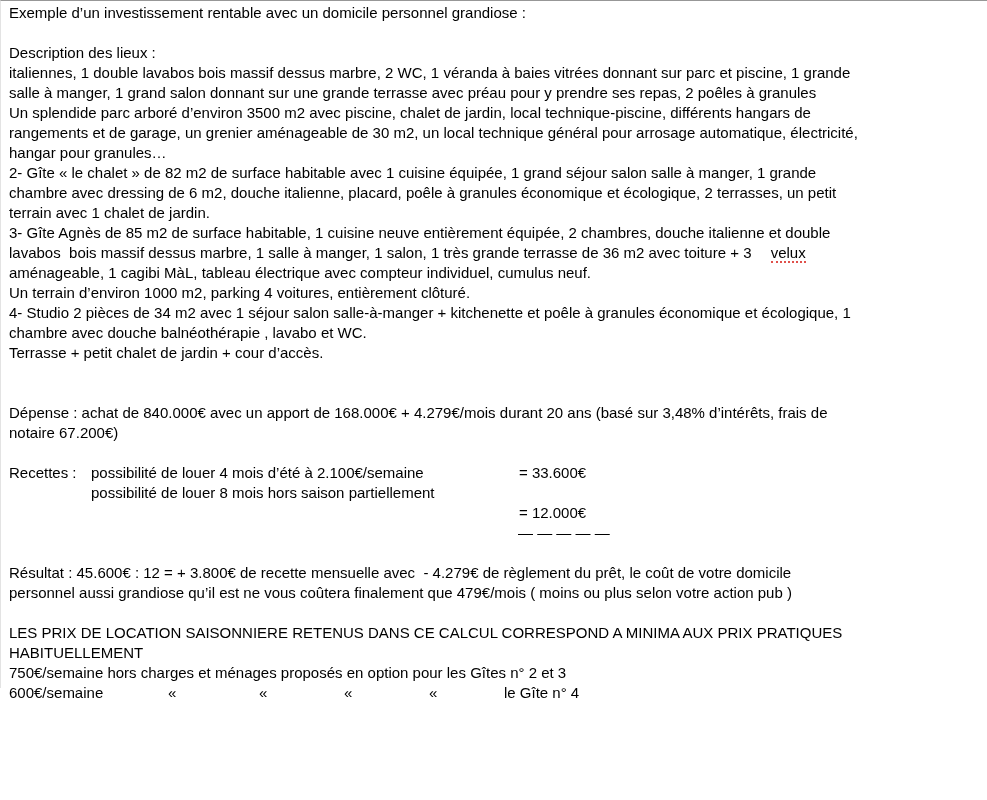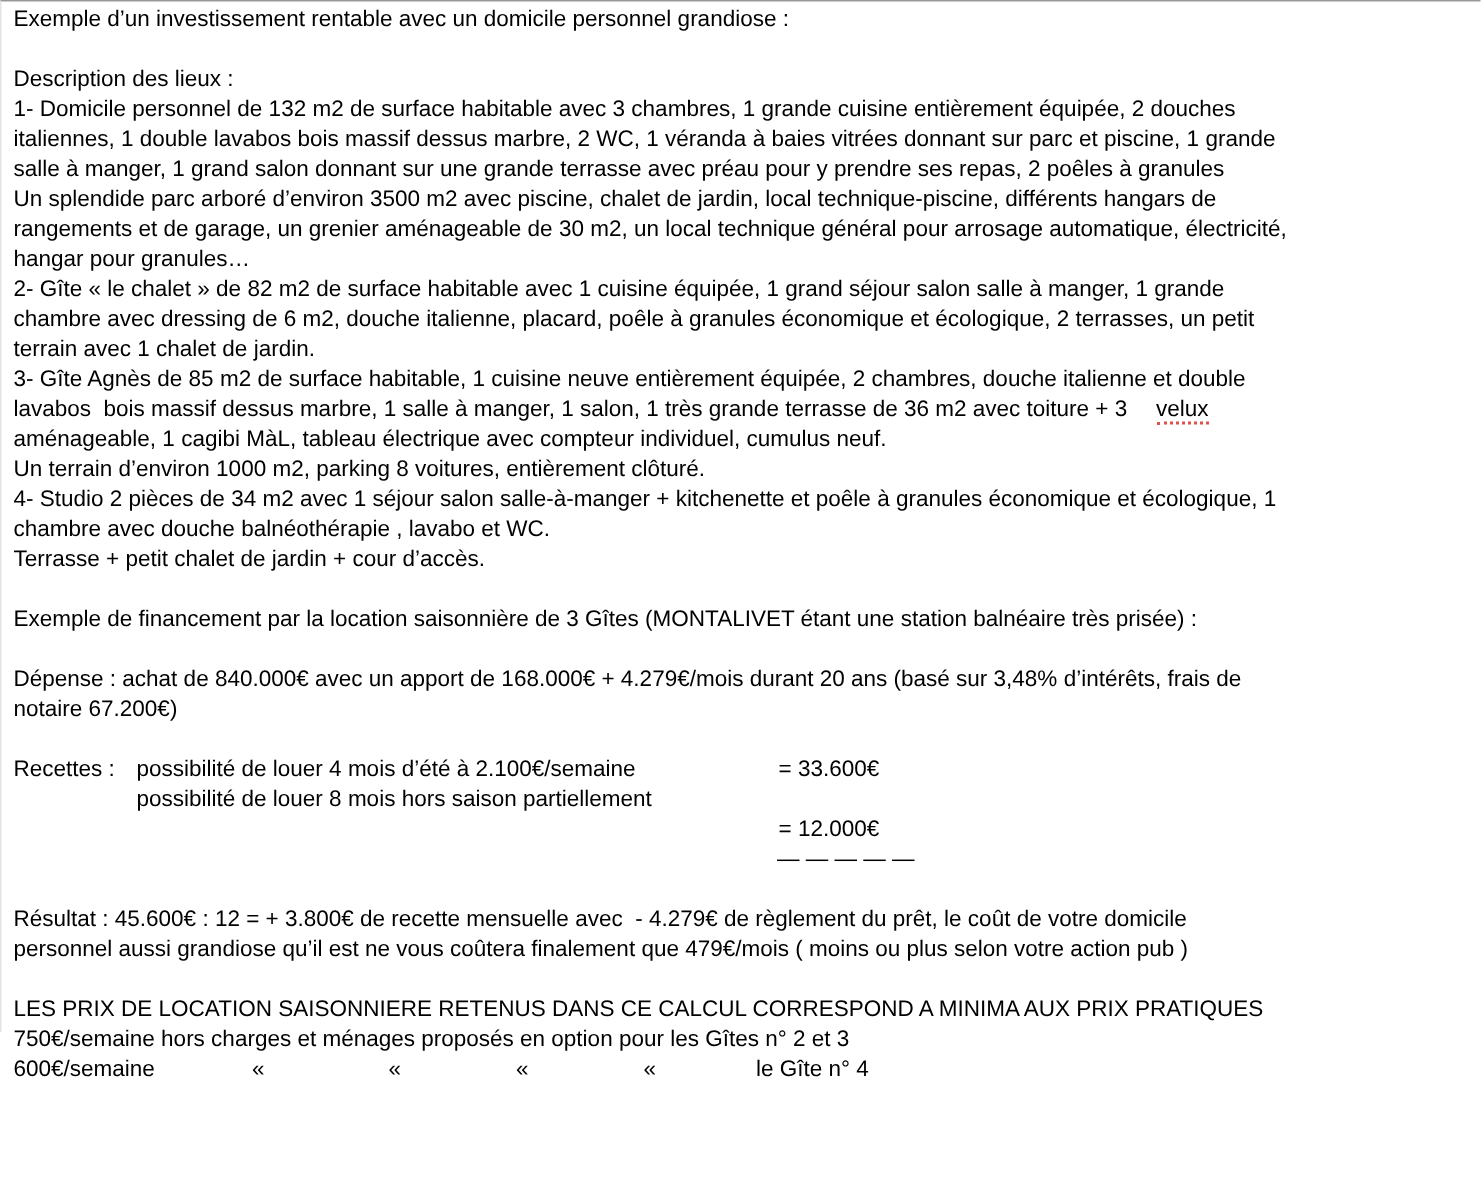--- a/index.html
+++ b/index.html
@@ -28,46 +28,45 @@
   .abs { position: absolute; top: 0; white-space: pre; }
   .sp  { border-bottom: 2px dotted #e0514b; margin-left: 15px; }
 </style>
 </head>
 <body>
 
 <div class="page">
   <div class="ln">Exemple d’un investissement rentable avec un domicile personnel grandiose :</div>
   <div class="ln"></div>
   <div class="ln">Description des lieux :</div>
-  <div class="ln">1- Domicile personnel de 132 m2 de surface habitable avec 3 chambres, 1 grande cuisine entièrement équipée, 2 douches</div>
   <div class="ln">italiennes, 1 double lavabos bois massif dessus marbre, 2 WC, 1 véranda à baies vitrées donnant sur parc et piscine, 1 grande</div>
   <div class="ln">salle à manger, 1 grand salon donnant sur une grande terrasse avec préau pour y prendre ses repas, 2 poêles à granules</div>
   <div class="ln">Un splendide parc arboré d’environ 3500 m2 avec piscine, chalet de jardin, local technique-piscine, différents hangars de</div>
   <div class="ln">rangements et de garage, un grenier aménageable de 30 m2, un local technique général pour arrosage automatique, électricité,</div>
   <div class="ln">hangar pour granules…</div>
   <div class="ln">2- Gîte « le chalet » de 82 m2 de surface habitable avec 1 cuisine équipée, 1 grand séjour salon salle à manger, 1 grande</div>
   <div class="ln">chambre avec dressing de 6 m2, douche italienne, placard, poêle à granules économique et écologique, 2 terrasses, un petit</div>
   <div class="ln">terrain avec 1 chalet de jardin.</div>
   <div class="ln">3- Gîte Agnès de 85 m2 de surface habitable, 1 cuisine neuve entièrement équipée, 2 chambres, douche italienne et double</div>
   <div class="ln"><span>lavabos  bois massif dessus marbre, 1 salle à manger, 1 salon, 1 très grande terrasse de 36 m2 avec toiture + 3 </span><span class="sp">velux</span></div>
   <div class="ln">aménageable, 1 cagibi MàL, tableau électrique avec compteur individuel, cumulus neuf.</div>
-  <div class="ln">Un terrain d’environ 1000 m2, parking 8 voitures, entièrement clôturé.</div>
+  <div class="ln">Un terrain d’environ 1000 m2, parking 4 voitures, entièrement clôturé.</div>
   <div class="ln">4- Studio 2 pièces de 34 m2 avec 1 séjour salon salle-à-manger + kitchenette et poêle à granules économique et écologique, 1</div>
   <div class="ln">chambre avec douche balnéothérapie , lavabo et WC.</div>
   <div class="ln">Terrasse + petit chalet de jardin + cour d’accès.</div>
   <div class="ln"></div>
-  <div class="ln">Exemple de financement par la location saisonnière de 3 Gîtes (MONTALIVET étant une station balnéaire très prisée) :</div>
   <div class="ln"></div>
   <div class="ln">Dépense : achat de 840.000€ avec un apport de 168.000€ + 4.279€/mois durant 20 ans (basé sur 3,48% d’intérêts, frais de</div>
   <div class="ln">notaire 67.200€)</div>
   <div class="ln"></div>
   <div class="ln rel"><span>Recettes :</span><span class="abs" style="left:82px">possibilité de louer 4 mois d’été à 2.100€/semaine</span><span class="abs" style="left:510px">= 33.600€</span></div>
   <div class="ln rel"><span class="abs" style="left:82px">possibilité de louer 8 mois hors saison partiellement</span></div>
   <div class="ln rel"><span class="abs" style="left:510px">= 12.000€</span></div>
   <div class="ln rel"><span class="abs" style="left:509px">— — — — —</span></div>
   <div class="ln"></div>
   <div class="ln">Résultat : 45.600€ : 12 = + 3.800€ de recette mensuelle avec  - 4.279€ de règlement du prêt, le coût de votre domicile</div>
   <div class="ln">personnel aussi grandiose qu’il est ne vous coûtera finalement que 479€/mois ( moins ou plus selon votre action pub )</div>
   <div class="ln"></div>
   <div class="ln">LES PRIX DE LOCATION SAISONNIERE RETENUS DANS CE CALCUL CORRESPOND A MINIMA AUX PRIX PRATIQUES</div>
+  <div class="ln">HABITUELLEMENT</div>
   <div class="ln">750€/semaine hors charges et ménages proposés en option pour les Gîtes n° 2 et 3</div>
   <div class="ln rel"><span>600€/semaine</span><span class="abs" style="left:159px">«</span><span class="abs" style="left:250px">«</span><span class="abs" style="left:335px">«</span><span class="abs" style="left:420px">«</span><span class="abs" style="left:495px">le Gîte n° 4</span></div>
 </div>
 
 </body></html>

